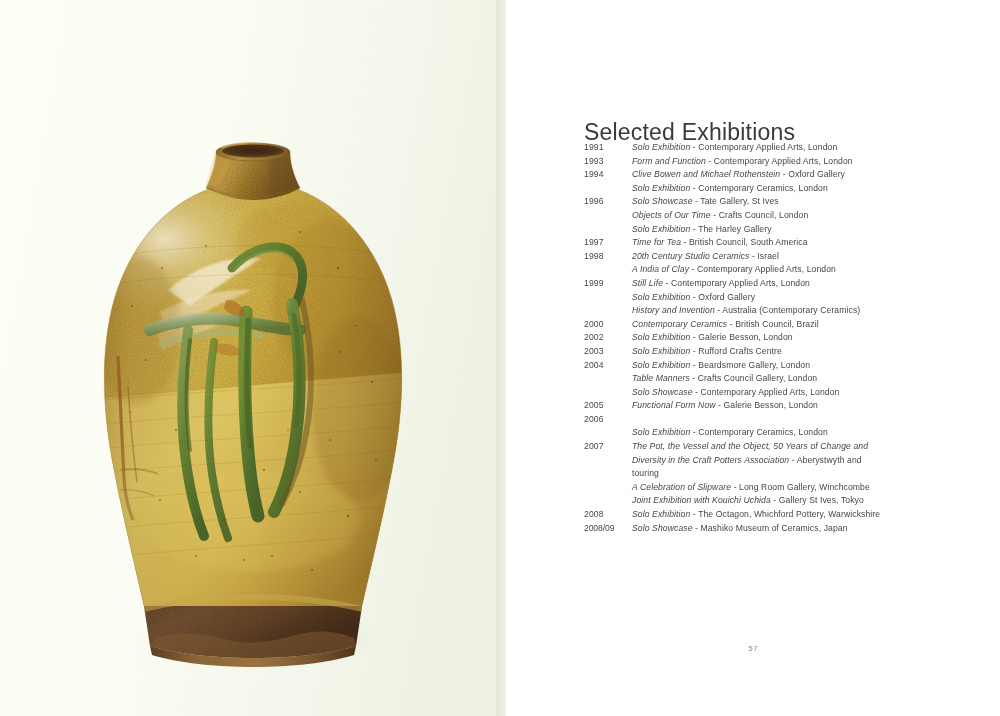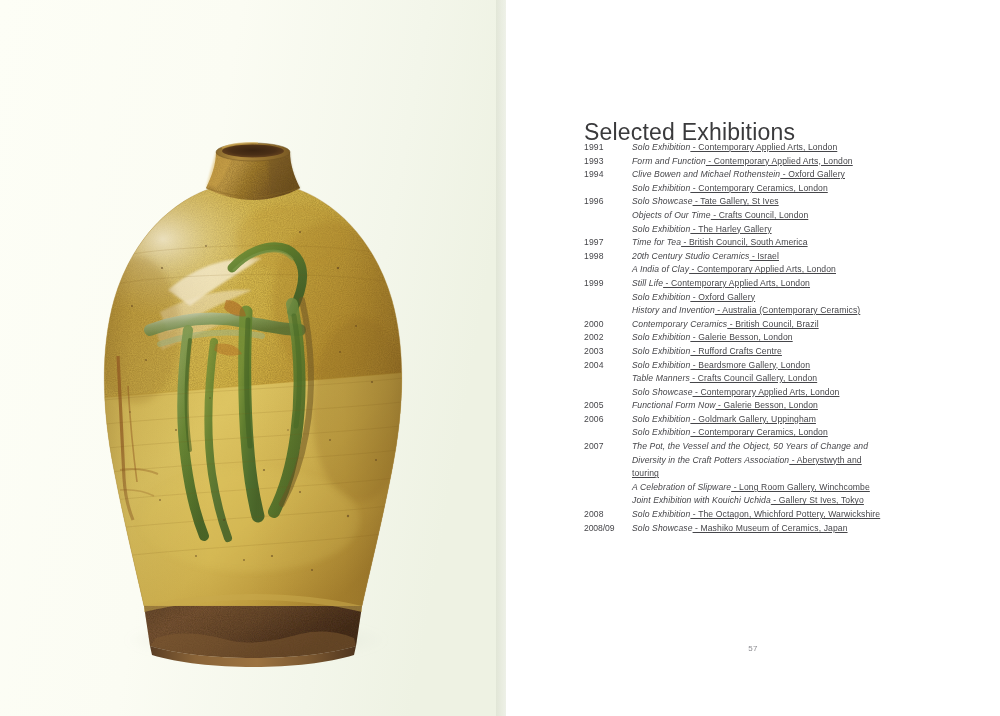--- a/index.html
+++ b/index.html
@@ -123,21 +123,20 @@
     color: #46464a;
     letter-spacing: 0.1px;
     padding-top: 1px;
     white-space: nowrap;
   }
   .exh-entry .ttl {
     font-style: italic;
   }
   .exh-entry .rest {
     font-style: normal;
-    text-decoration: underline;
   }
 
   .page-number {
     position: absolute;
     left: 0;
     top: 644px;
     width: 494px;
     text-align: center;
     font-size: 8px;
     color: #8d8d92;
@@ -543,21 +542,20 @@
         <div class="exh-row">
           <div class="exh-year"></div>
           <div class="exh-entry"><span class="ttl">Solo Showcase</span><span class="rest"> - Contemporary Applied Arts, London</span></div>
         </div>
         <div class="exh-row">
           <div class="exh-year">2005</div>
           <div class="exh-entry"><span class="ttl">Functional Form Now</span><span class="rest"> - Galerie Besson, London</span></div>
         </div>
         <div class="exh-row">
           <div class="exh-year">2006</div>
-          <div class="exh-entry"><span class="ttl">Solo Exhibition</span><span class="rest"> - Goldmark Gallery, Uppingham</span></div>
         </div>
         <div class="exh-row">
           <div class="exh-year"></div>
           <div class="exh-entry"><span class="ttl">Solo Exhibition</span><span class="rest"> - Contemporary Ceramics, London</span></div>
         </div>
         <div class="exh-row">
           <div class="exh-year">2007</div>
           <div class="exh-entry"><span class="ttl">The Pot, the Vessel and the Object, 50 Years of Change and</span><span class="rest"></span></div>
         </div>
         <div class="exh-row">

